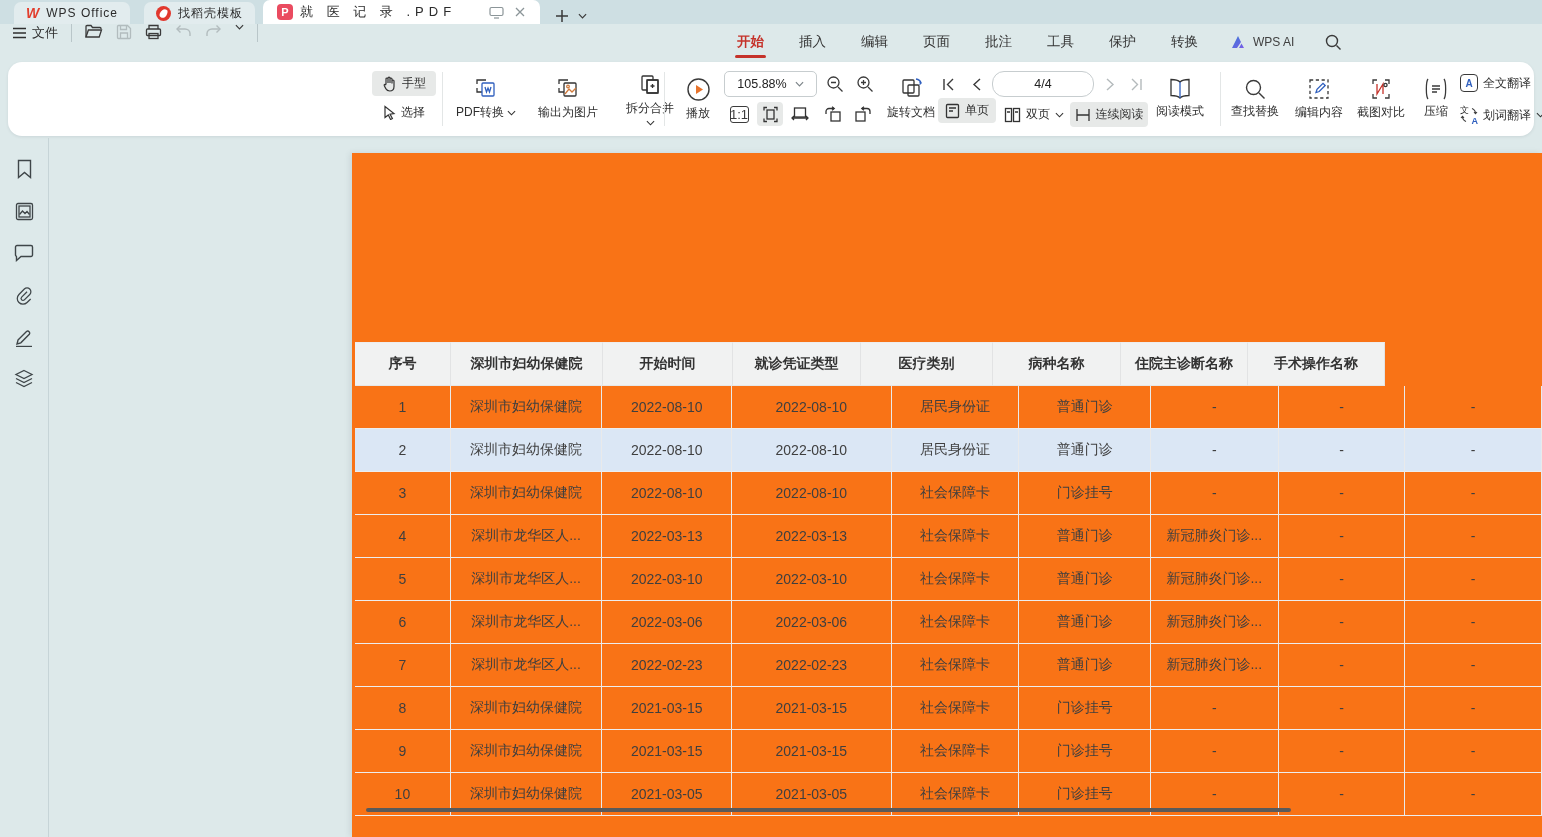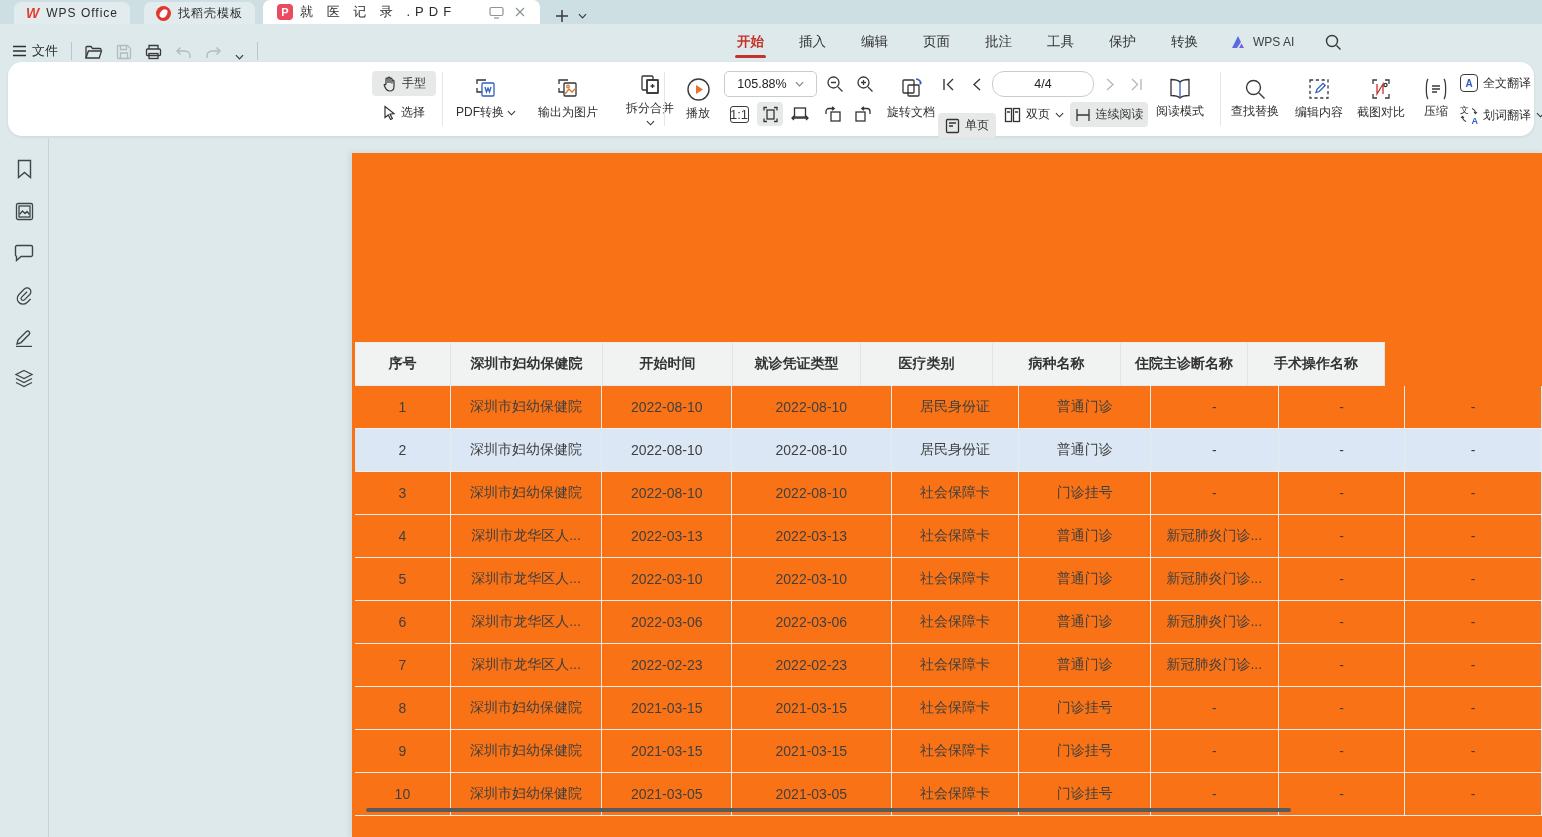--- a/index.html
+++ b/index.html
@@ -25,21 +25,21 @@
   .docer { width:15px; height:15px; border-radius:50%; background:#e1382e; position:relative; }
   .docer i { position:absolute; left:4px; top:3px; width:7px; height:9px; background:#fff;
     border-radius:70% 30% 60% 40%; transform:rotate(18deg); }
   .pdfico { width:16px; height:16px; border-radius:4px; background:#ea4b60; color:#fff;
     font-size:11px; font-weight:700; display:flex; align-items:center; justify-content:center; }
   .tab-tools { display:flex; align-items:center; gap:10px; margin-left:26px; color:#8b9598; }
   .newtab { display:flex; align-items:center; gap:8px; margin-left:14px; color:#3a3a3a; }
 
   
   .menubar { position:absolute; left:0; top:24px; width:1542px; height:36px; }
-  .qat { position:absolute; left:12px; top:0; height:36px; display:flex; align-items:flex-end; gap:13px; }
+  .qat { position:absolute; left:12px; top:0; height:36px; display:flex; align-items:flex-start; gap:13px; }
   .qat .vdiv { width:1px; height:18px; background:#b9c6c9; }
   .qbtn { display:flex; align-items:center; gap:5px; color:#2f2f2f; font-size:13px; }
   .dis { color:#b2bcbe; }
   .menus { position:absolute; left:735px; top:0; height:36px; display:flex; align-items:center; gap:31px; }
   .menu-item { font-size:13.5px; color:#333; position:relative; padding:9px 2px; cursor:default; }
   .menu-item.active { color:#c5322a; font-weight:700; }
   .menu-item.active::after { content:""; position:absolute; left:0; right:0; bottom:2px; height:3px;
     border-radius:2px; background:#c5322a; }
   .wpsai { display:flex; align-items:center; gap:6px; font-size:12px; color:#404040; }
 
@@ -344,21 +344,21 @@
     <svg width="9" height="13" viewBox="0 0 9 13" fill="none" stroke="currentColor" stroke-width="1.4">
       <path d="M1 1l6 5.5L1 12"></path>
       </svg>
   </div>
   <div class="rb gray" style="left:1116px;top:9px;width:24px;height:26px;">
     <svg width="13" height="13" viewBox="0 0 13 13" fill="none" stroke="currentColor" stroke-width="1.4">
       <path d="M11 1v11M2 1l5.5 5.5L2 12"></path>
       </svg>
   </div>
 
-  <div class="rb sel" style="left:930px;top:51px;width:58px;height:25px;">
+  <div class="rb sel" style="left:930px;top:36px;width:58px;height:25px;">
     <svg width="15" height="16" viewBox="0 0 15 16" fill="none" stroke="#333" stroke-width="1.3">
       <rect x="1.5" y="1.5" width="12" height="13" rx="1"></rect>
         <path d="M4 5h7M4 8h4"></path>
       </svg>
     <span>单页</span>
   </div>
   <div class="rb" style="left:994px;top:40px;width:64px;height:25px;">
     <svg width="17" height="16" viewBox="0 0 17 16" fill="none" stroke="#333" stroke-width="1.3">
       <rect x="1.5" y="1.5" width="6" height="13"></rect>
         <rect x="9.5" y="1.5" width="6" height="13"></rect>

